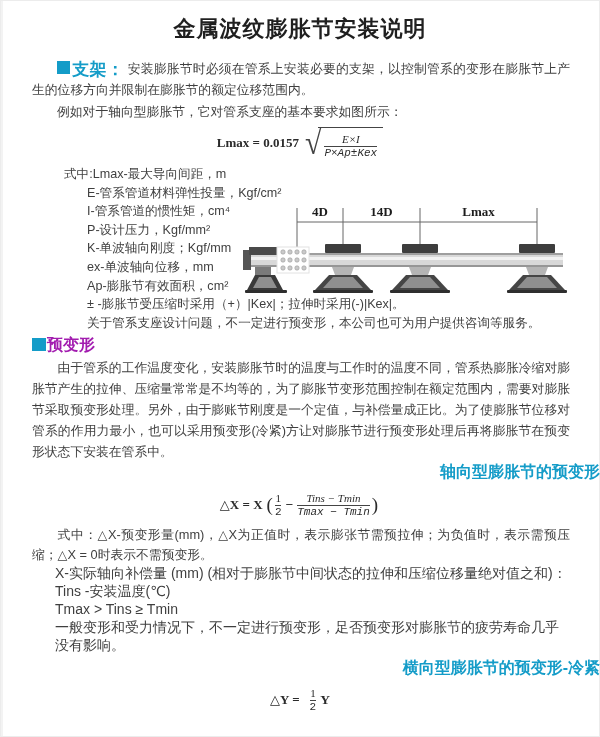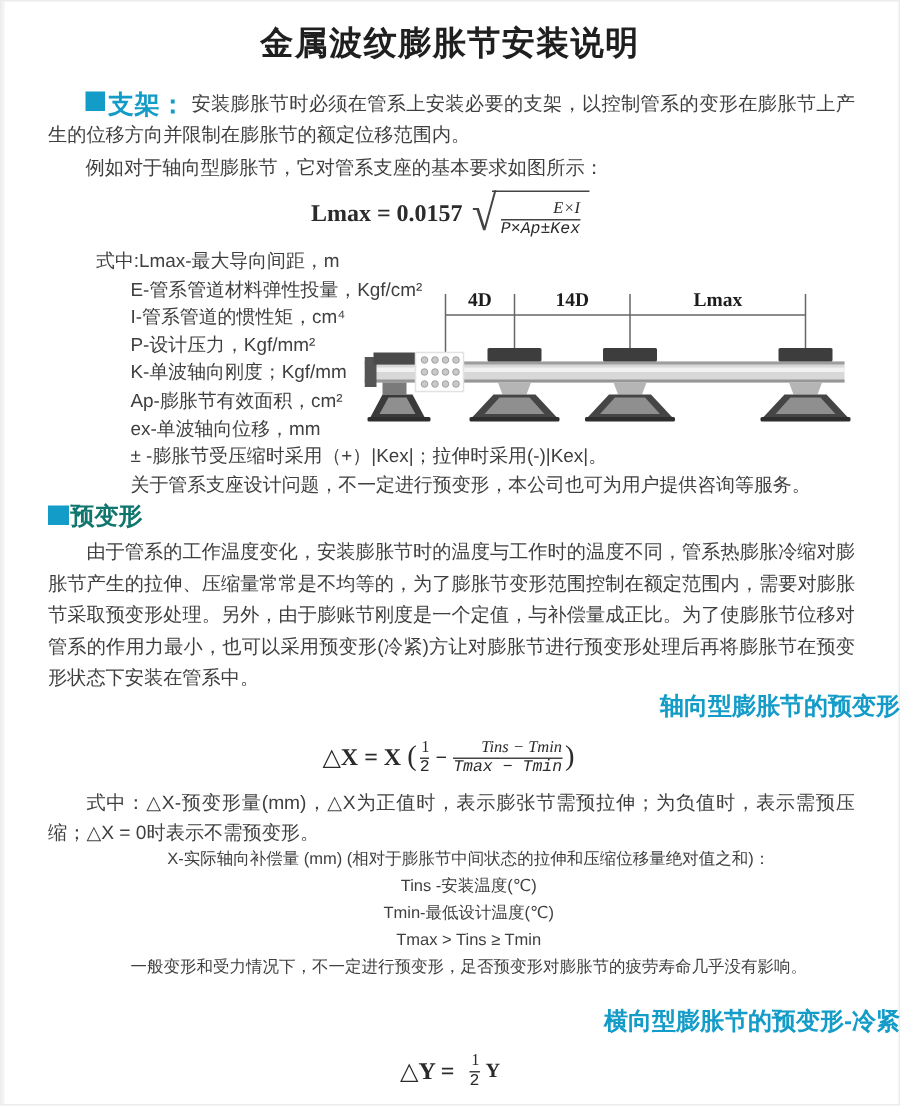--- a/index.html
+++ b/index.html
@@ -25,52 +25,52 @@
   .sq {
     display:inline-block; width:13px; height:13px; background:#149cc8;
     vertical-align:-1px; margin-right:2px;
   }
   .sec-label { color:#149cc8; font-weight:bold; font-size:17px; line-height:1; vertical-align:-2px; }
   .p-example { margin-top:1px; text-indent:25px; }
 
   
   .formula { width:fit-content; margin:0 auto; font-family:"Liberation Serif","DejaVu Serif",serif; color:#2b2b2b; display:flex; align-items:center; }
   .f1 { margin-top:4px; height:34px; }
-  .f-lhs { font-weight:bold; font-size:16px; margin-right:6px; }
+  .f-lhs { font-weight:bold; font-size:13px; margin-right:6px; }
   .sqrt { display:inline-flex; align-items:center; }
   .sqrt-sign { font-size:30px; line-height:28px; font-weight:400; margin-right:-3px; transform:scaleY(1.12); color:#444; }
   .sqrt-body { border-top:1.4px solid #444; padding:1px 6px 0 6px; }
-  .frac { display:inline-flex; flex-direction:column; text-align:right; font-size:11px; line-height:13px; }
+  .frac { display:inline-flex; flex-direction:column; text-align:center; font-size:11px; line-height:13px; }
   .frac .den { border-top:1px solid #444;font-family:Liberation Mono, monospace; }
   .it { font-style:italic; }
   .f2 { margin-top:5px; height:36px; font-size:13.5px; }
   .f2 .f-lhs { margin-right:2px; }
   .paren { font-size:19px; font-weight:400; padding:0 2px; color:#2b2b2b; }
   .op { padding:0 4px; font-weight:bold; }
   .f3 { margin-top:7px; height:30px; font-size:13.5px; }
   .f3 .frac { margin:0 4px; }
   .f3 .f-rhs { font-weight:bold; }
 
   
   .def-block { margin:5px 30px 0 32px; font-size:12.6px; line-height:18.6px; }
   .def-line { white-space:nowrap;margin-left:32px; }
   .ind { padding-left:23px; }
 
   
-  .sec2 { margin:3px 0 0 32px; font-size:16px; line-height:20px; font-weight:bold; color:#0f766e; }
+  .sec2 { margin:3px 0 0 32px; font-size:16px; line-height:20px; font-weight:bold; color:#a21caf; }
   .sec2 .sq { width:14px; height:13px; margin-right:1px; }
   .p-body2 { margin-top:2px; text-indent:2em; line-height:21px; }
   .sub-heading { font-size:16px; line-height:20px; font-weight:bold; color:#149cc8;text-align:right; }
   .h-axial { margin:0 0 0 60px; }
   .h-lateral { margin:1px 0 0 32px; }
   .p-note { margin-top:2px; text-indent:2em; line-height:20px; }
-  .items { margin:0 30px 18px 55px; font-size:11px; line-height:17.8px;text-align:center; }
-
-  
-  .diagram { position:absolute; left:243px; top:190px; width:354px; height:104px; }
+  .items { margin:0 30px 4px 55px; font-size:14px; line-height:17.8px; }
+
+  
+  .diagram { position:absolute; left:243px; top:202px; width:354px; height:104px; }
   .diagram svg { width:100%; height:100%; display:block; }
   .dim-label { font-family:"Liberation Serif","DejaVu Serif",serif; font-weight:bold; font-size:13px; fill:#1c1c1c; }
 </style>
 </head>
 <body>
 
 <div class="page">
 
   <h1 class="title">金属波纹膨胀节安装说明</h1>
 
@@ -90,22 +90,22 @@
       </span>
     </span>
   </div>
 
   <div class="def-block">
     <div class="def-line">式中:Lmax-最大导向间距，m</div>
     <div class="def-line ind">E-管系管道材料弹性投量，Kgf/cm²</div>
     <div class="def-line ind">I-管系管道的惯性矩，cm⁴</div>
     <div class="def-line ind">P-设计压力，Kgf/mm²</div>
     <div class="def-line ind">K-单波轴向刚度；Kgf/mm</div>
+    <div class="def-line ind">ex-单波轴向位移，mm</div>
     <div class="def-line ind">Ap-膨胀节有效面积，cm²</div>
-    <div class="def-line ind">ex-单波轴向位移，mm</div>
     <div class="def-line ind">± -膨胀节受压缩时采用（+）|Kex|；拉伸时采用(-)|Kex|。</div>
     <div class="def-line ind">关于管系支座设计问题，不一定进行预变形，本公司也可为用户提供咨询等服务。</div>
   </div>
 
   <div class="diagram">
     <svg viewBox="0 0 354 104" xmlns="http://www.w3.org/2000/svg">
 
       <line x1="54" y1="20" x2="294" y2="20" stroke="#666" stroke-width="1"></line>
       <line x1="54" y1="6" x2="54" y2="46" stroke="#666" stroke-width="1"></line>
       <line x1="100" y1="6" x2="100" y2="42" stroke="#666" stroke-width="1"></line>
@@ -192,21 +192,20 @@
       <span class="den">Tmax − Tmin</span>
     </span>
     <span class="paren">)</span>
   </div>
 
   <p class="para p-note">式中：△X-预变形量(mm)，△X为正值时，表示膨张节需预拉伸；为负值时，表示需预压缩；△X = 0时表示不需预变形。</p>
 
   <div class="items">
     <div>X-实际轴向补偿量 (mm) (相对于膨胀节中间状态的拉伸和压缩位移量绝对值之和)：</div>
     <div>Tins -安装温度(℃)</div>
-    <div>Tmin-最低设计温度(℃)</div>
     <div>Tmax &gt; Tins ≥ Tmin</div>
     <div>一般变形和受力情况下，不一定进行预变形，足否预变形对膨胀节的疲劳寿命几乎没有影响。</div>
   </div>
 
   <h3 class="sub-heading h-lateral">横向型膨胀节的预变形-冷紧</h3>
 
   <div class="formula f3">
     <span class="f-lhs">△Y =</span>
     <span class="frac">
       <span class="num">1</span>

